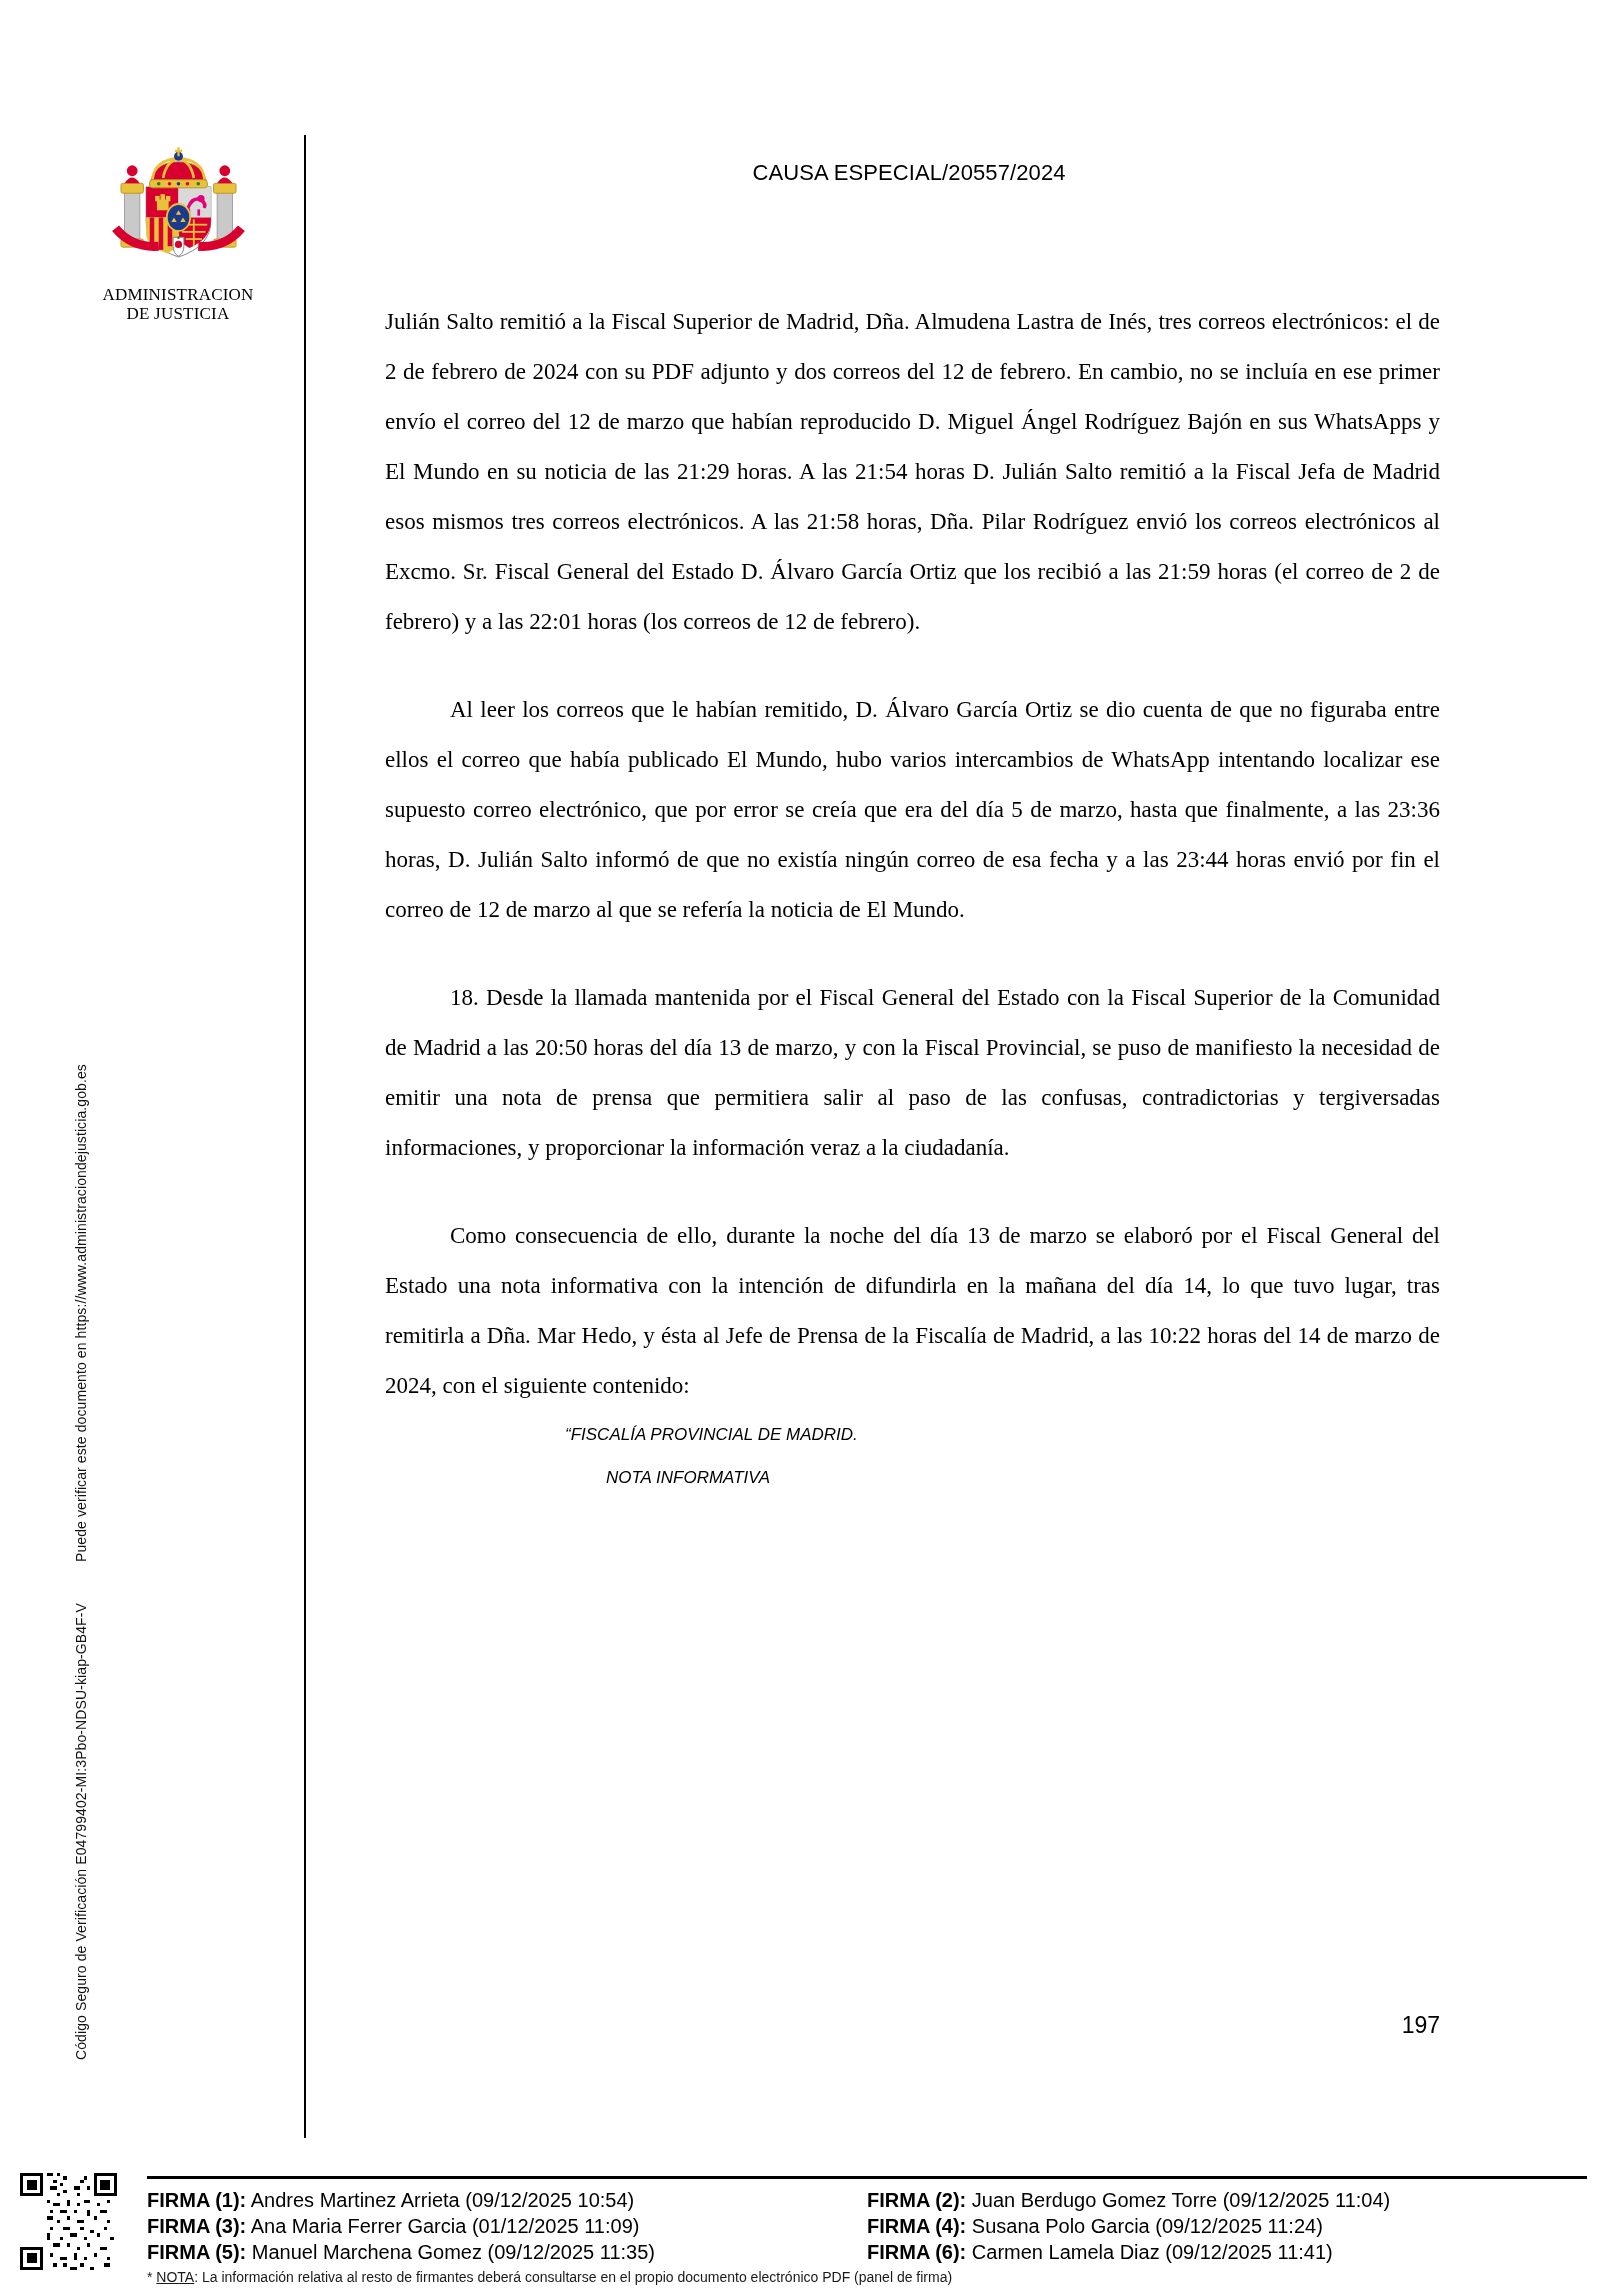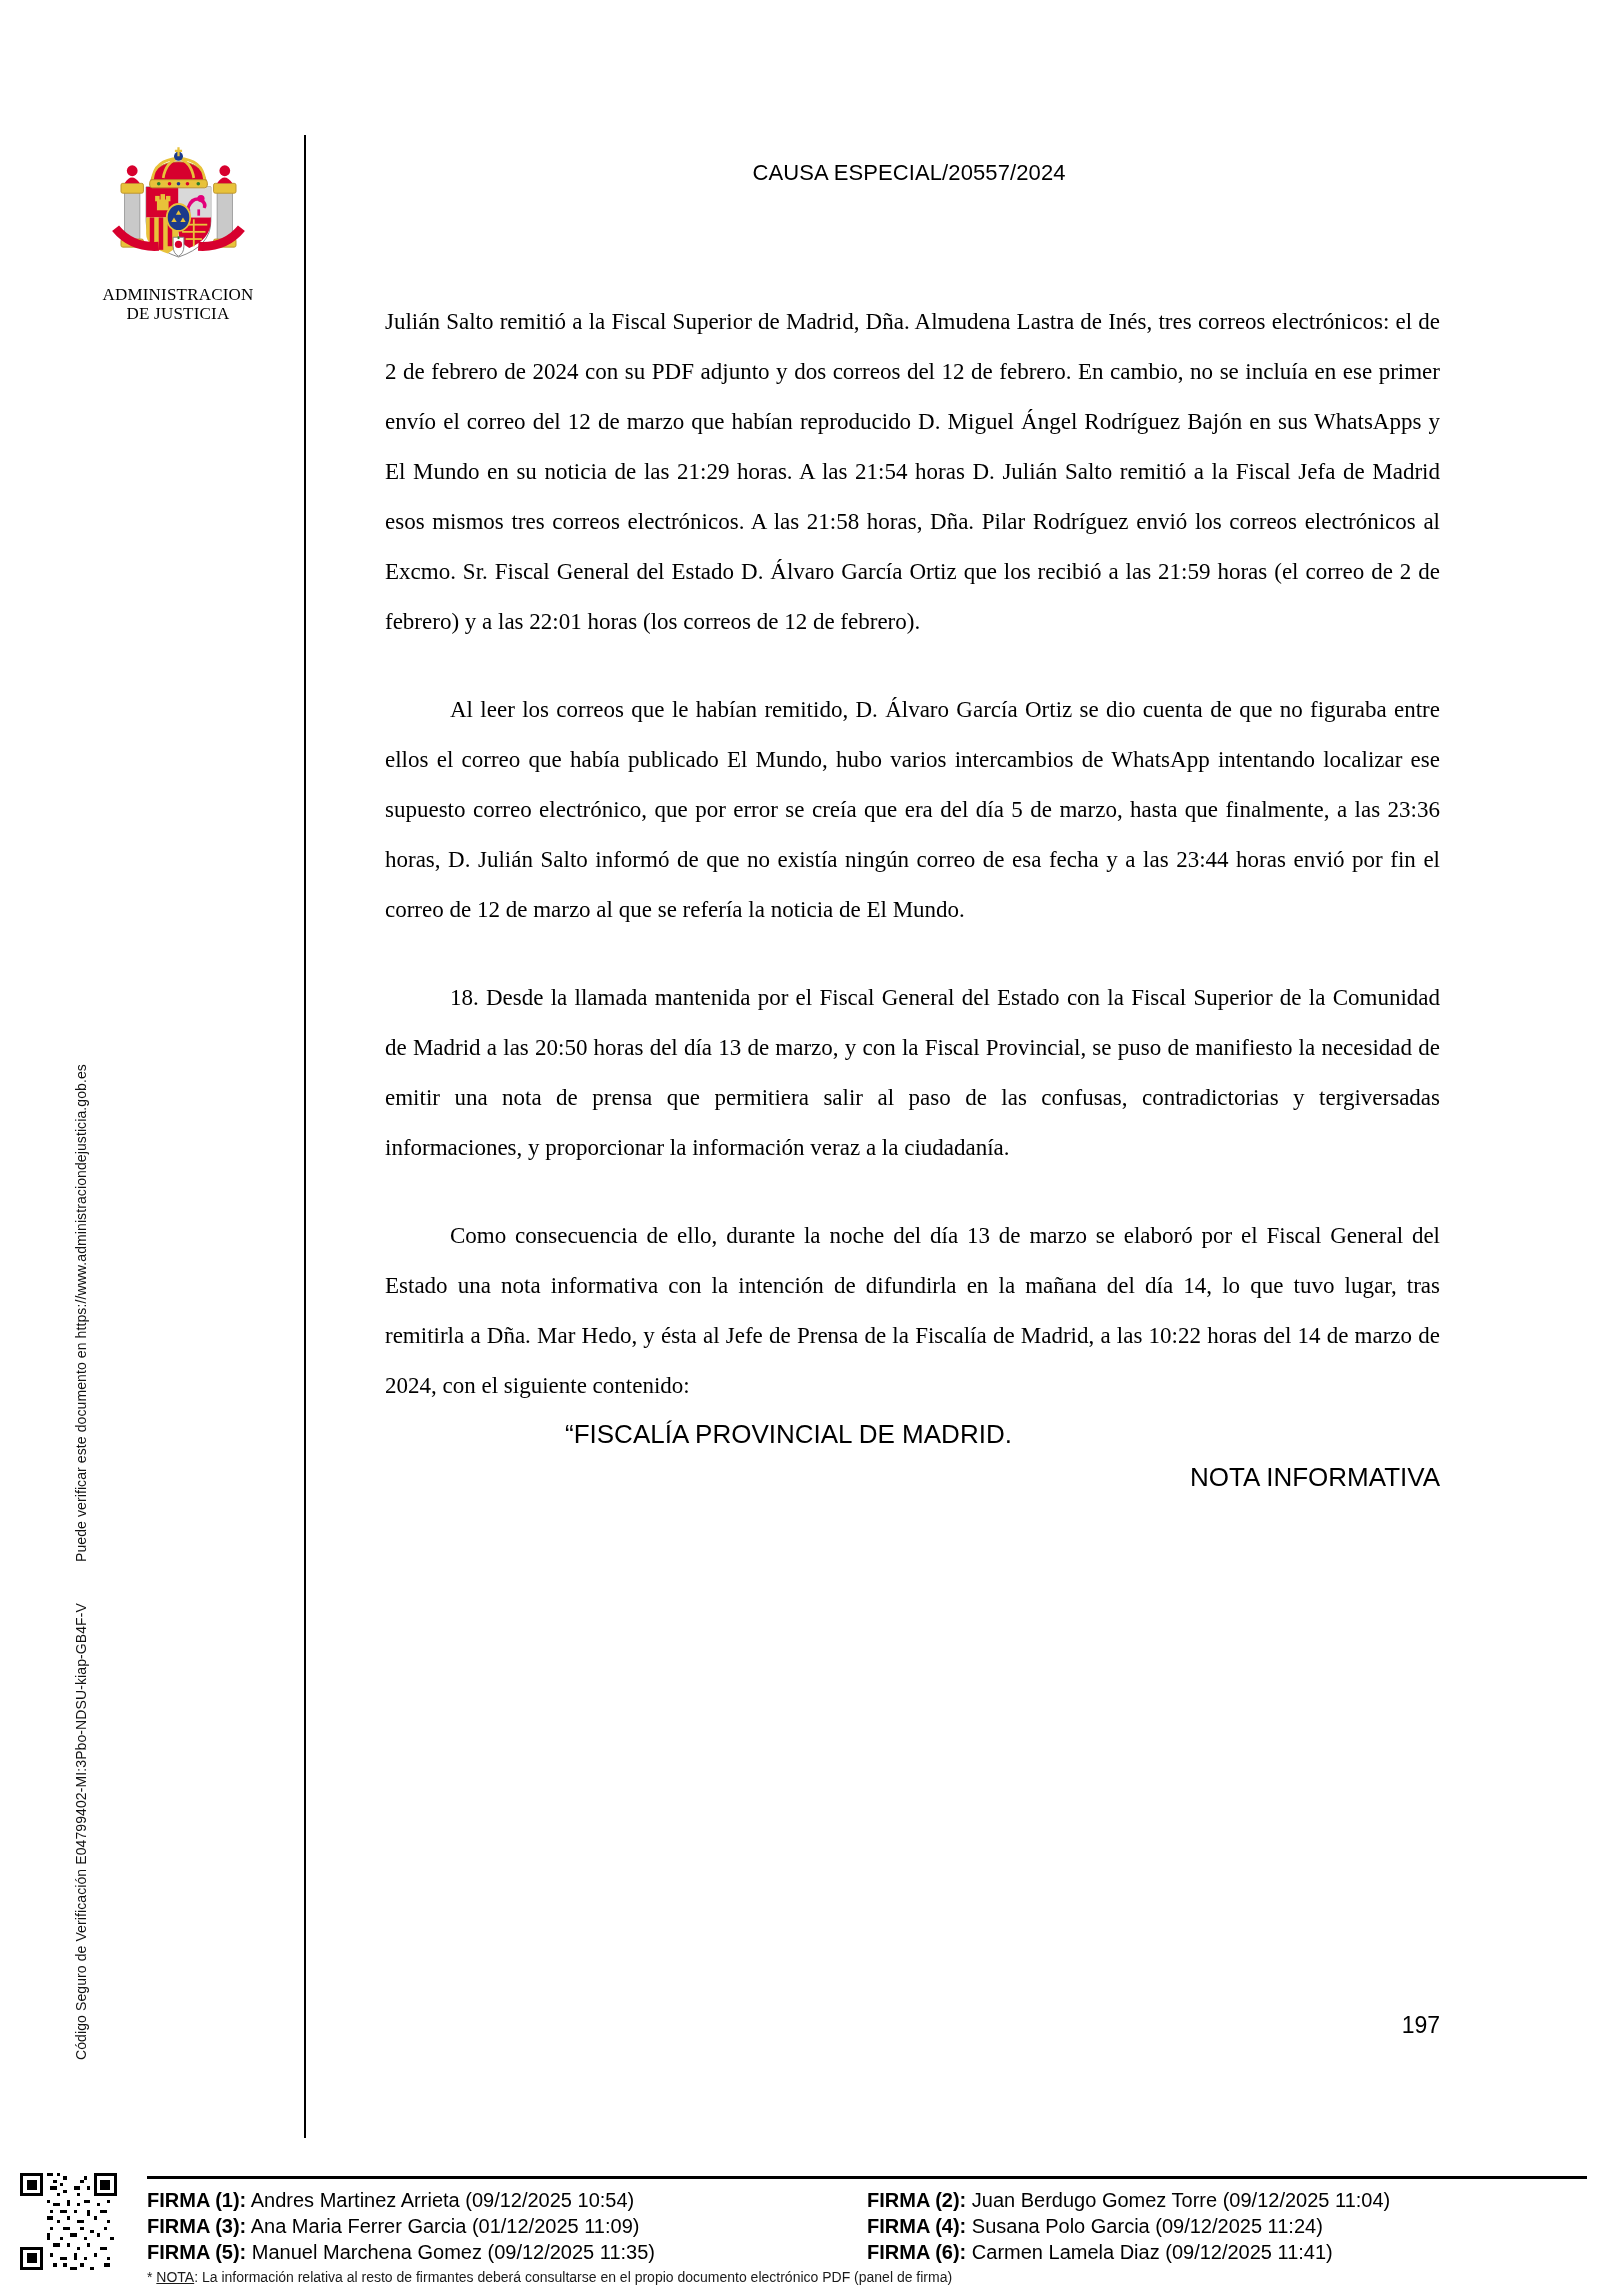--- a/index.html
+++ b/index.html
@@ -97,26 +97,27 @@
     text-align: justify;
     text-justify: inter-word;
     color: #000000;
     font-family: Liberation Serif, serif;
   }
   p.para.indent { text-indent: 65px; }
   p.para:last-of-type { margin-bottom: 0; }
 
   .quote-block { margin-top: 1.8px; }
   .quote-line {
-    font-size: 26px;
+    font-size: 17px;
     line-height: 43px;
+    font-style: italic;
     color: #000000;
     padding-left: 180px;
   }
-  .quote-line.center2 { padding-left: 221px; text-align: right; }
+  .quote-line.center2 { padding-left: 221px; }
 
   
   .page-number {
     position: absolute;
     left: 378px;
     top: 2012px;
     width: 1062px;
     text-align: right;
     font-size: 23px;
     color: #000000;

